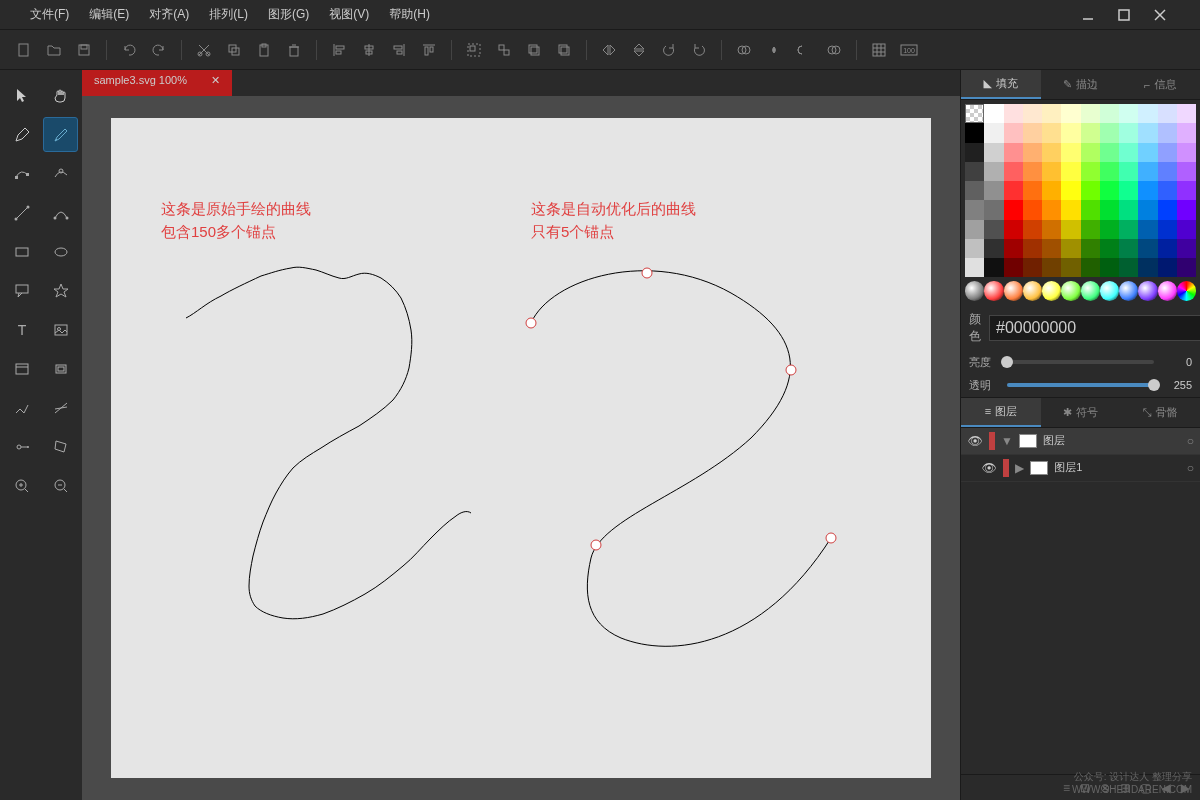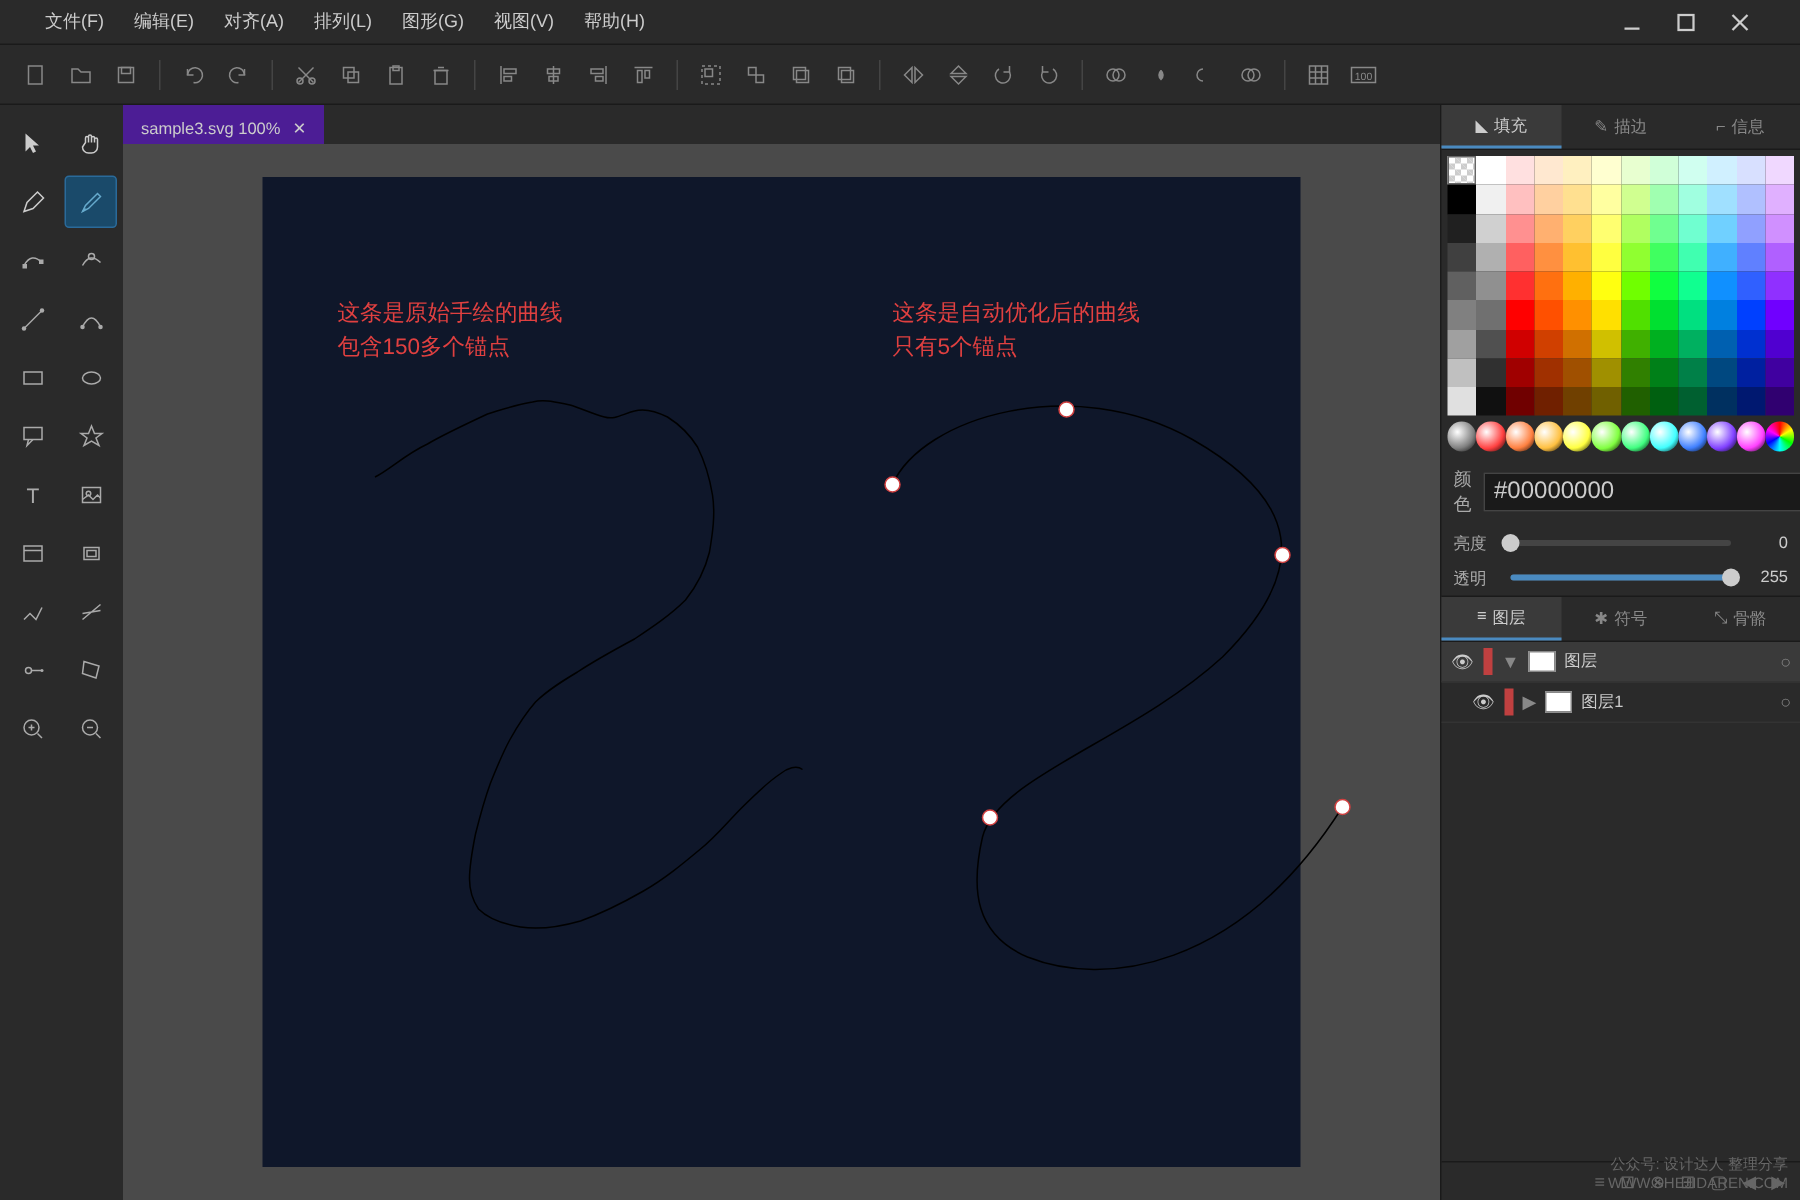--- a/index.html
+++ b/index.html
@@ -11,24 +11,24 @@
 .win-btn { width: 16px; height: 16px; display: flex; align-items: center; justify-content: center; cursor: pointer; }
 .toolbar { height: 40px; background: #2a2a2a; display: flex; align-items: center; padding: 0 10px; gap: 2px; border-bottom: 1px solid #1a1a1a; }
 .tb-btn { width: 28px; height: 28px; display: flex; align-items: center; justify-content: center; cursor: pointer; border-radius: 3px; color: #888; }
 .tb-sep { width: 1px; height: 20px; background: #444; margin: 0 6px; }
 .main { display: flex; height: 730px; }
 .toolbox { width: 82px; background: #2a2a2a; padding: 8px 4px; display: grid; grid-template-columns: repeat(2, 35px); gap: 4px; align-content: start; justify-content: center; }
 .tool-btn { width: 35px; height: 35px; display: flex; align-items: center; justify-content: center; cursor: pointer; border-radius: 3px; color: #aaa; border: 1px solid transparent; }
 .tool-btn.active { background: #1a4a6a; border: 1px solid #2a6a9a; }
 .canvas-area { flex: 1; background: #4a4a4a; display: flex; flex-direction: column; }
 .tabs { height: 26px; background: #2a2a2a; display: flex; }
-.tab { padding: 4px 12px; background: #4c1d95; color: #ccc; display: flex; align-items: flex-end; gap: 8px; font-size: 11px; }
+.tab { padding: 4px 12px; background: #b91c1c; color: #ccc; display: flex; align-items: flex-start; gap: 24px; font-size: 11px; }
 .tab-close { cursor: pointer; }
 .canvas-wrap { flex: 1; display: flex; align-items: center; justify-content: center; padding: 10px; }
-.canvas { background: #0f172a; width: 692px; height: 660px; position: relative; }
+.canvas { background: #e5e5e5; width: 820px; height: 660px; position: relative; }
 .canvas-text { position: absolute; color: #e04040; font-size: 15px; line-height: 1.5; }
 .right-panel { width: 240px; background: #2a2a2a; display: flex; flex-direction: column; border-left: 1px solid #1a1a1a; }
 .panel-tabs { height: 30px; display: flex; border-bottom: 1px solid #1a1a1a; }
 .panel-tab { flex: 1; display: flex; align-items: center; justify-content: center; gap: 4px; cursor: pointer; font-size: 11px; color: #888; }
 .panel-tab.active { background: #3a3a3a; color: #ccc; border-bottom: 2px solid #4a8ac0; }
 .swatch-grid { display: grid; grid-template-columns: repeat(12, 1fr); gap: 0; padding: 4px; }
 .swatch { aspect-ratio: 1; cursor: pointer; border: 0; }
 .swatch.none { background-image: linear-gradient(45deg, #ccc 25%, transparent 25%, transparent 75%, #ccc 75%), linear-gradient(45deg, #ccc 25%, transparent 25%, transparent 75%, #ccc 75%); background-size: 8px 8px; background-position: 0 0, 4px 4px; background-color: #fff; border: 1px solid #666; }
 .gradient-row { display: grid; grid-template-columns: repeat(12, 1fr); padding: 0 4px 4px 4px; gap: 0; }
 .grad-ball { aspect-ratio: 1; border-radius: 50%; }

